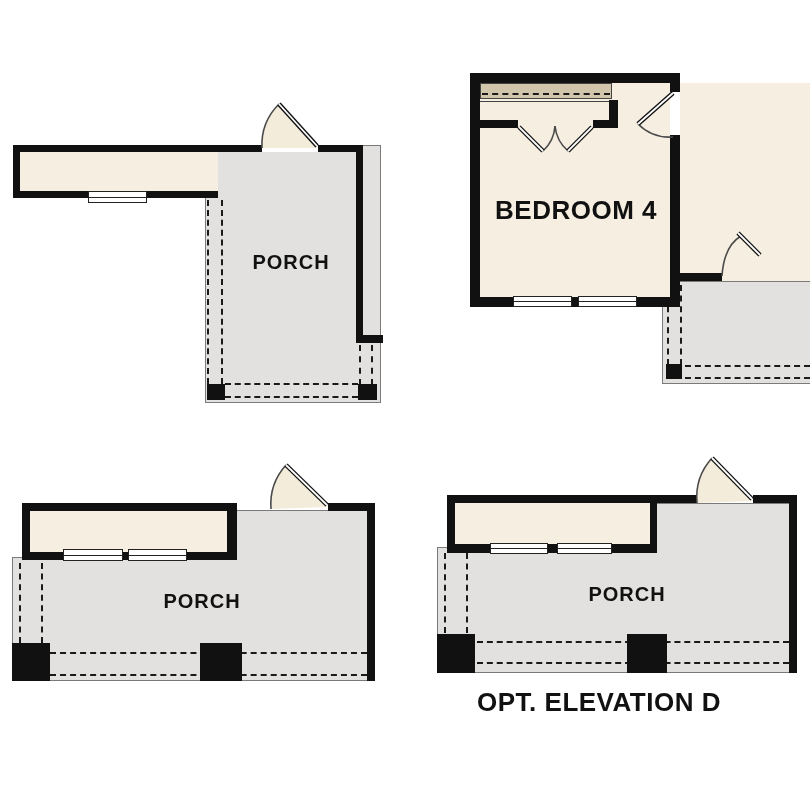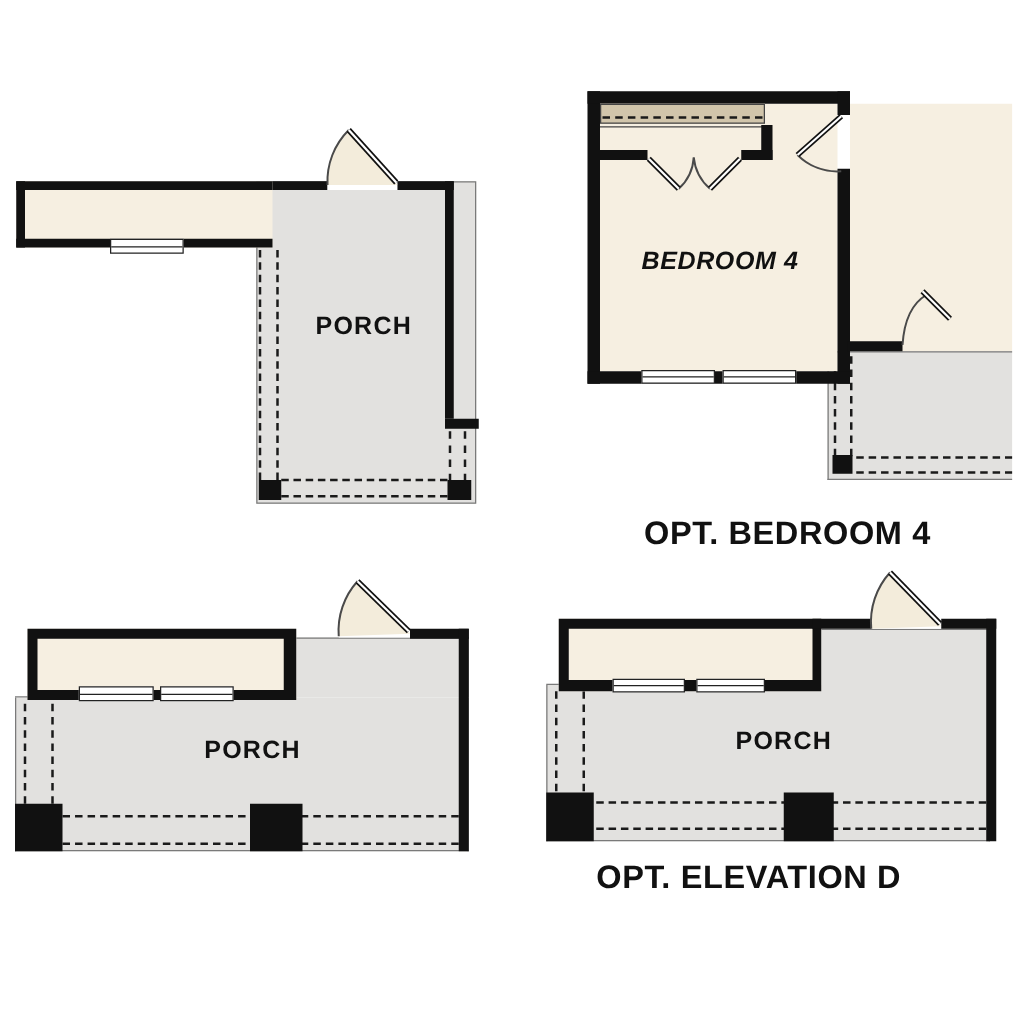--- a/index.html
+++ b/index.html
@@ -36,21 +36,21 @@
   .shelf {
     position:absolute; background:var(--closet-shelf,#d1c5ab);
     border:1px solid #444;
   }
   .thinline { position:absolute; background:#444; }
   .room-label {
     position:absolute; transform:translate(-50%,-50%);
     font-weight:bold; color:var(--label,#111);
     font-size:20px; letter-spacing:1px; white-space:nowrap;
   }
-  .room-label.big { font-size:20px; letter-spacing:0.5px;font-style:italic; }
+  .room-label.big { font-size:26px; letter-spacing:0.5px; }
   .caption {
     position:absolute; transform:translate(-50%,-50%);
     font-weight:bold; color:var(--label,#111);
     font-size:26px; letter-spacing:0.5px; white-space:nowrap;
   }
   svg.doors { position:absolute; left:0; top:0; pointer-events:none; }
   .door-fill { fill:var(--door-fill,#f3ecdb); stroke:none; }
   .door-arc  { fill:none; stroke:var(--door-arc,#4a4a4a); stroke-width:1.6; }
   .leaf-out  { stroke:#111; stroke-width:4.5; }
   .leaf-in   { stroke:#fff; stroke-width:1.8; }
@@ -113,21 +113,20 @@
       </div>
 
     <div class="shelf" style="left:480px;top:83px;width:132px;height:16px;"></div>
     <div class="hdash" style="left:482px;top:93px;width:128px;"></div>
     <div class="thinline" style="left:480px;top:101px;width:132px;height:1px;"></div>
     <div class="wall" style="left:609px;top:100px;width:9px;height:28px;"></div>
     <div class="wall" style="left:480px;top:120px;width:38px;height:8px;"></div>
     <div class="wall" style="left:593px;top:120px;width:25px;height:8px;"></div>
 
     <div class="room-label big" style="left:576px;top:210px;">BEDROOM 4</div>
-    <div class="caption" style="left:630px;top:427px;">OPT. BEDROOM 4</div>
   </div>
 
   <div class="abs" style="left:0;top:0;width:810px;height:810px;">
     <div class="porch" style="left:12px;top:558px;width:363px;height:123px;border-top:none;"></div>
     <div class="porch" style="left:237px;top:510px;width:138px;height:48px;border-bottom:none;border-left:none;"></div>
     <div class="thinline" style="left:12px;top:557px;width:12px;height:1px;background:var(--porch-outline);"></div>
 
     <div class="vdash" style="left:19px;top:563px;height:80px;"></div>
     <div class="vdash" style="left:41px;top:563px;height:80px;"></div>
     <div class="hdash" style="left:50px;top:652px;width:317px;"></div>

